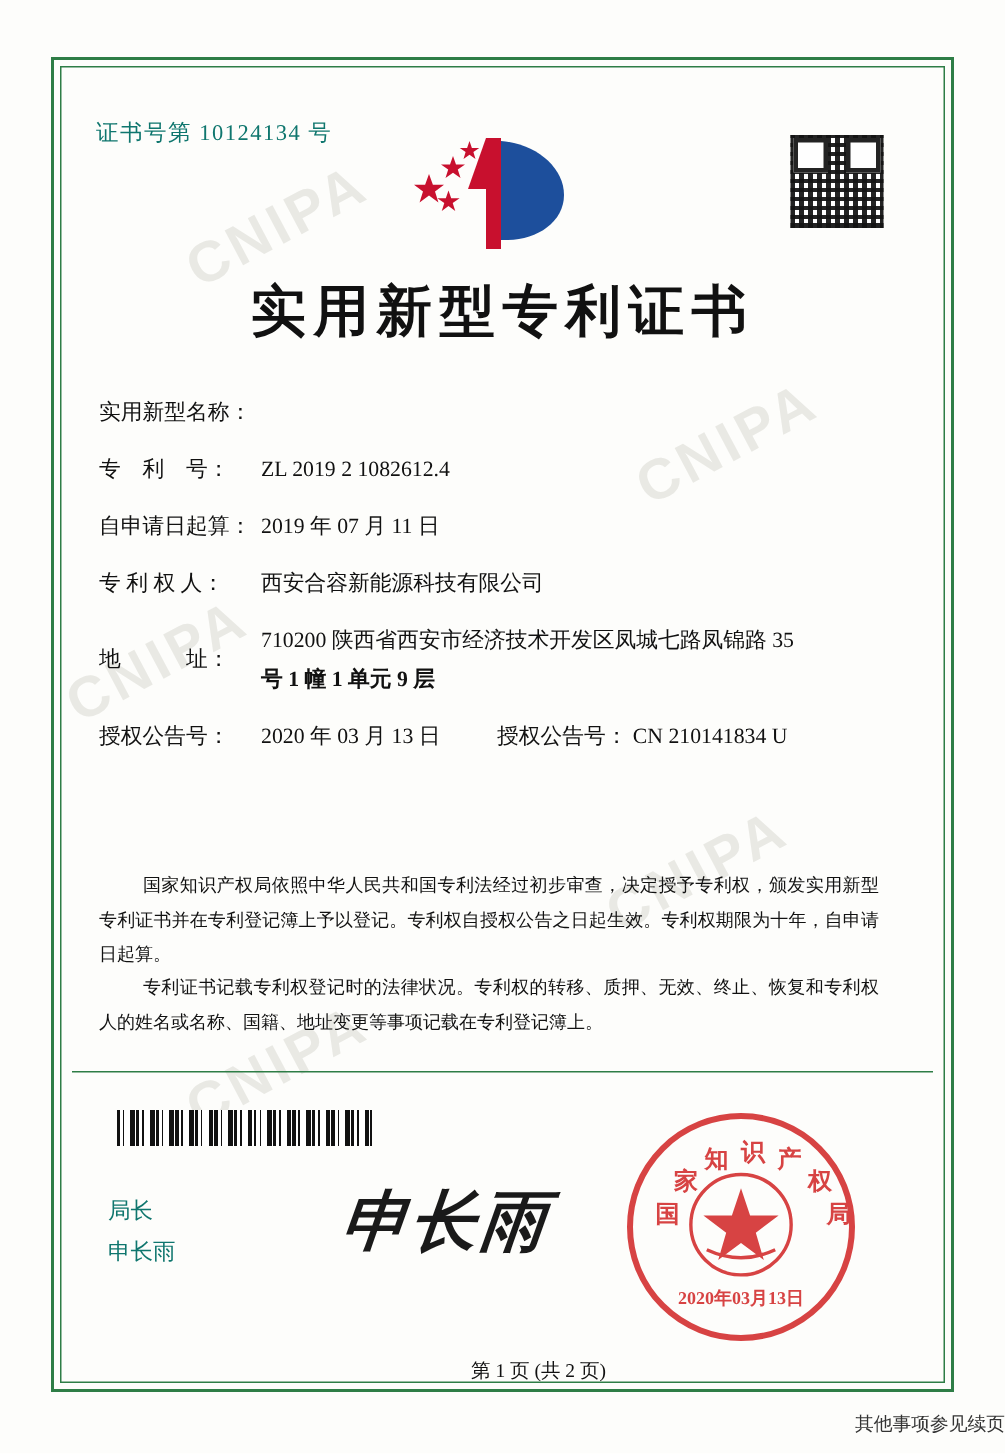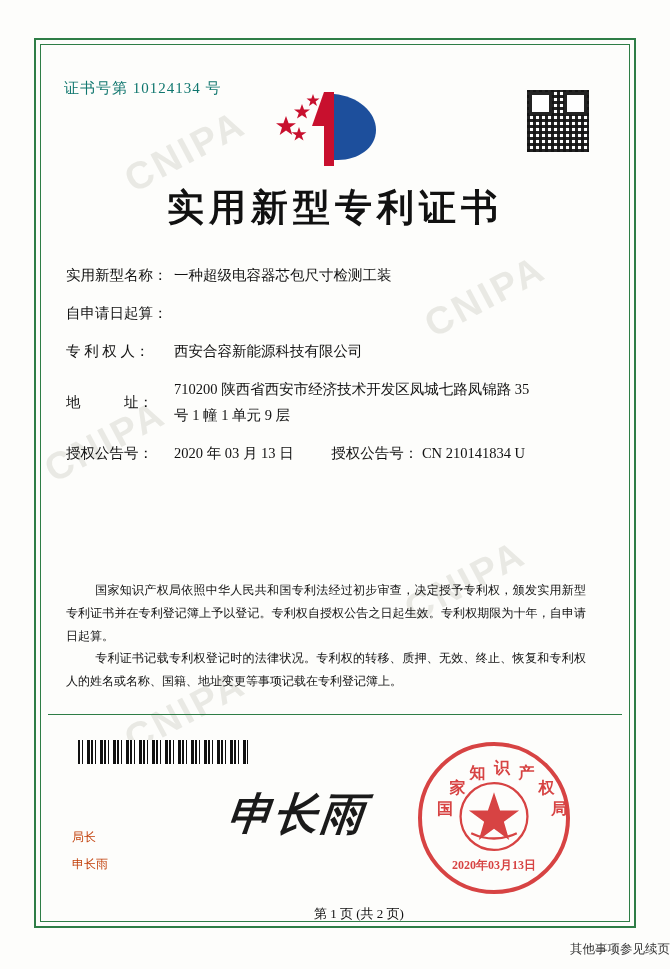--- a/index.html
+++ b/index.html
@@ -116,21 +116,21 @@
     align-items: center;
     margin-bottom: 18px;
   }
   .row .lbl {
     width: 108px;
     flex: none;
     letter-spacing: 0px;
     white-space: pre;
   }
   .row .val { flex: 1; }
-  .row .val .l2 { display: block; margin-top: 6px; }
+  .row .val .l2 { display: block; margin-top: 6px; font-weight: bold; }
   .row.dual .val2-label { margin-left: 34px; }
 
   .para {
     position: absolute;
     left: 66px;
     width: 520px;
     font-size: 12px;
     line-height: 23px;
     color: #111;
     text-align: justify;
@@ -154,24 +154,24 @@
     left: 78px; top: 740px;
     width: 170px; height: 24px;
     background: repeating-linear-gradient(90deg,
       #111 0 2px, #fff 2px 4px, #111 4px 5px, #fff 5px 9px,
       #111 9px 12px, #fff 12px 13px);
   }
 
   
   .sig-label {
     position: absolute;
-    left: 72px; top: 824px;
-    font-size: 12px;
+    left: 72px; top: 795px;
+    font-size: 15px;
     line-height: 27px;
-    color: #c2410c;
+    color: #0f766e;
   }
   .sig-script {
     position: absolute;
     left: 228px; top: 785px;
     font-size: 44px;
     font-family: "DejaVu Serif", serif;
     font-weight: bold;
     font-style: italic;
     color: #1a1a1a;
     letter-spacing: 2px;
@@ -267,27 +267,31 @@
       </g>
     </svg>
   </div>
 
   <div class="title">实用新型专利证书</div>
 
   <div class="fields">
 
     <div class="row">
       <div class="lbl">实用新型名称：</div>
-      <div class="val">一种超级电容器芯包尺寸检测工装</div>
-    </div>
-
-
+    </div>
+
+
+    <div class="row">
+      <div class="lbl">专　利　号：</div>
+      <div class="val">ZL 2019 2 1082612.4</div>
+    </div>
 
     <div class="row">
       <div class="lbl">自申请日起算：</div>
+      <div class="val">2019 年 07 月 11 日</div>
     </div>
 
     <div class="row">
       <div class="lbl">专 利 权 人：</div>
       <div class="val">西安合容新能源科技有限公司</div>
     </div>
 
     <div class="row">
       <div class="lbl">地　　　址：</div>
       <div class="val">

